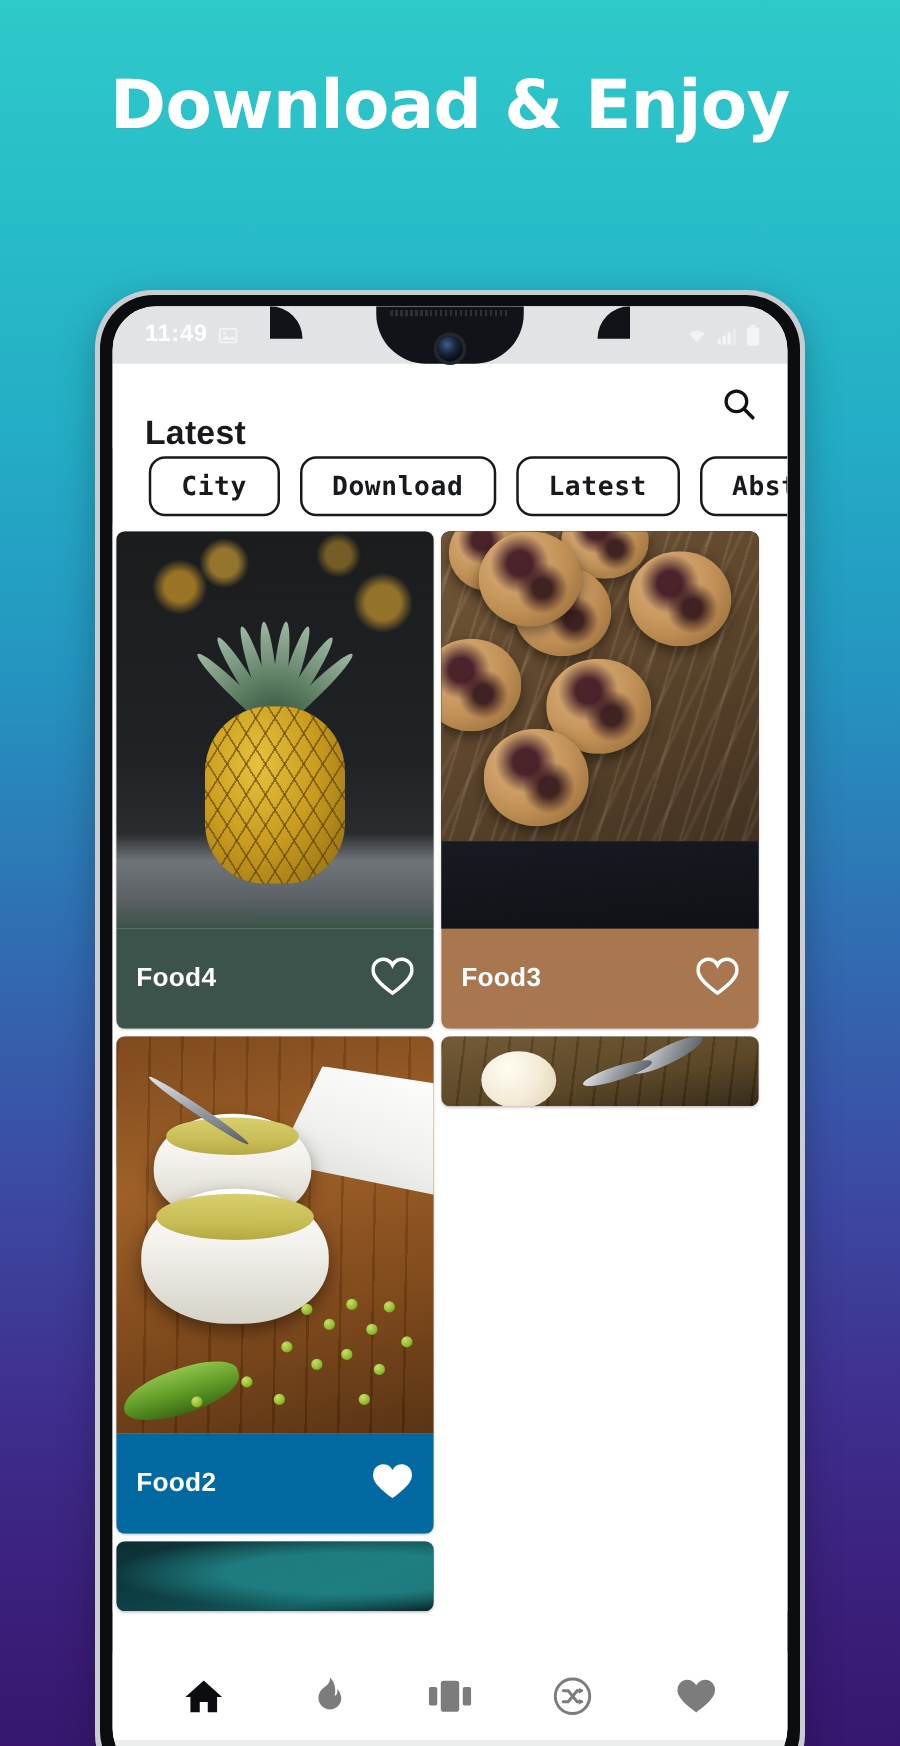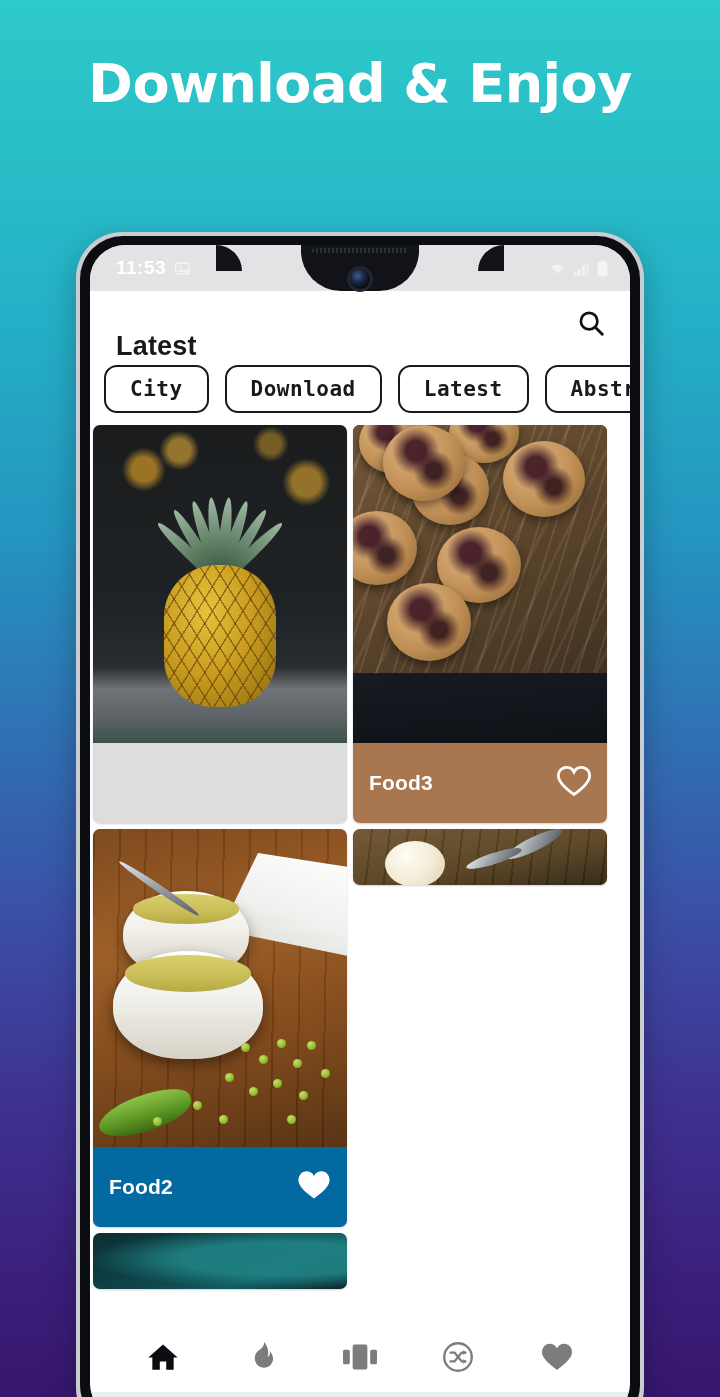--- a/index.html
+++ b/index.html
@@ -87,20 +87,21 @@
     display:flex; align-items:center; padding:0 24px 0 26px;
   }
   .appbar-title { font-size:27px; font-weight:bold; color:#18191c; letter-spacing:0.2px;margin-top:42px; }
   .appbar-actions { margin-left:auto; display:flex; align-items:center; }
 
   
   .chips {
     display:flex; gap:16px; padding:0 0 0 14px;
     height:60px; align-items:center; background:#fff;
     overflow:hidden;
+    margin-left:15px;
   }
   .chip {
     flex:0 0 auto;
     border:2.5px solid #18191c; border-radius:13px;
     height:48px; display:flex; align-items:center; justify-content:center;
     padding:0 24px;
     font-family:"DejaVu Sans Mono", monospace;
     font-size:21px; font-weight:bold; color:#18191c;
     letter-spacing:0.5px; white-space:nowrap;
     background:#fff;
@@ -280,21 +281,21 @@
   <div class="phone-inner">
     <div class="screen">
 
       <div class="notch-wing-l"></div>
       <div class="notch-wing-r"></div>
       <div class="notch"></div>
       <div class="speaker"></div>
 
       <div class="statusbar">
         <div class="sb-left">
-          <span class="sb-time">11:53</span>
+          <span class="sb-time">11:49</span>
           <svg width="17" height="17" viewBox="0 0 24 24">
             <rect x="2.5" y="4.5" width="19" height="15" rx="2" fill="none" stroke="#f3f4f6" stroke-width="2"></rect>
             <circle cx="8" cy="9.5" r="1.6" fill="#f3f4f6"></circle>
             <path d="M4.5 17 L10 11.5 L14 15 L17 12.5 L21 16.5 Z" fill="#f3f4f6"></path>
           </svg>
         </div>
         <div class="sb-right">
           <svg width="19" height="15" viewBox="0 0 24 19">
             <path d="M12 16.6 L4.2 7.4 A12 12 0 0 1 19.8 7.4 Z" fill="#f3f4f6" opacity="0.85"></path>
           </svg>
@@ -339,20 +340,28 @@
               <span class="leaf" style="transform:translateX(-50%) rotate(-46deg)"></span>
               <span class="leaf" style="transform:translateX(-50%) rotate(-32deg)"></span>
               <span class="leaf" style="transform:translateX(-50%) rotate(-18deg)"></span>
               <span class="leaf" style="transform:translateX(-50%) rotate(-6deg)"></span>
               <span class="leaf" style="transform:translateX(-50%) rotate(6deg)"></span>
               <span class="leaf" style="transform:translateX(-50%) rotate(18deg)"></span>
               <span class="leaf" style="transform:translateX(-50%) rotate(32deg)"></span>
               <span class="leaf" style="transform:translateX(-50%) rotate(46deg)"></span>
             </div>
             <div class="pine-body"></div>
+          </div>
+          <div class="card-label" style="background:#3c534b">
+            <span class="card-title">Food4</span>
+            <span class="heart">
+              <svg width="34" height="32" viewBox="0 0 24 22">
+                <path d="M12 20.5 C3.2 14.1 1 10.6 1 7.4 A5.8 5.8 0 0 1 12 4.6 A5.8 5.8 0 0 1 23 7.4 C23 10.6 20.8 14.1 12 20.5 Z" fill="none" stroke="#ffffff" stroke-width="2"></path>
+              </svg>
+            </span>
           </div>
         </div>
 
         <div class="card tall">
           <div class="thumb ph-muffins">
             <div class="paper"></div>
             <span class="muffin" style="left:6px;  top:-14px; width:66px; height:62px;"></span>
             <span class="muffin" style="left:96px; top:-22px; width:70px; height:60px;"></span>
             <span class="muffin" style="left:58px; top:28px;  width:78px; height:72px;"></span>
             <span class="muffin" style="left:150px;top:16px;  width:82px; height:76px;"></span>

